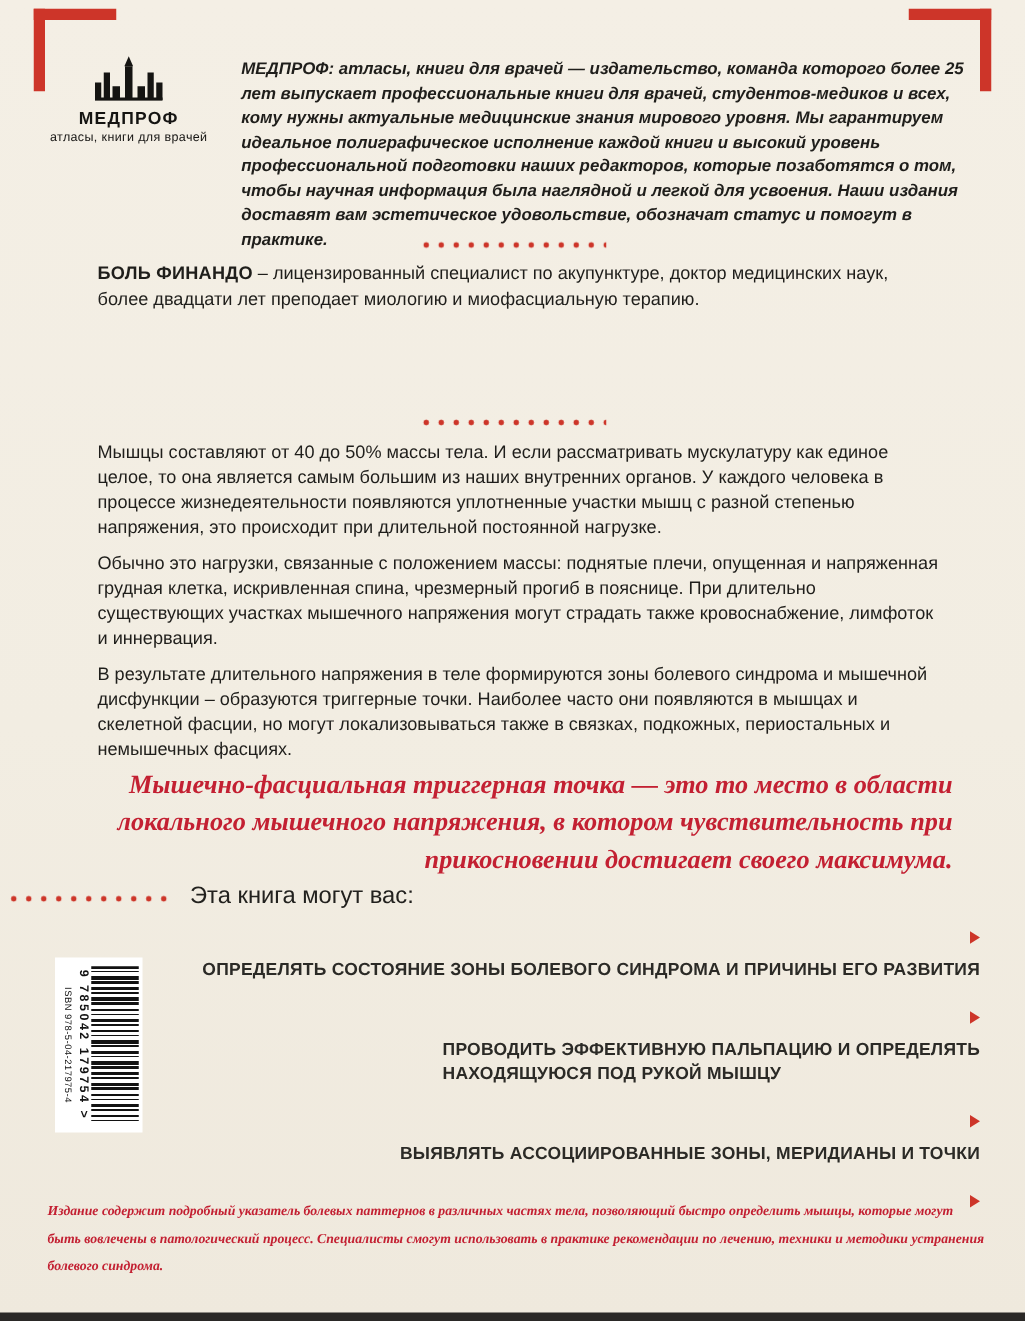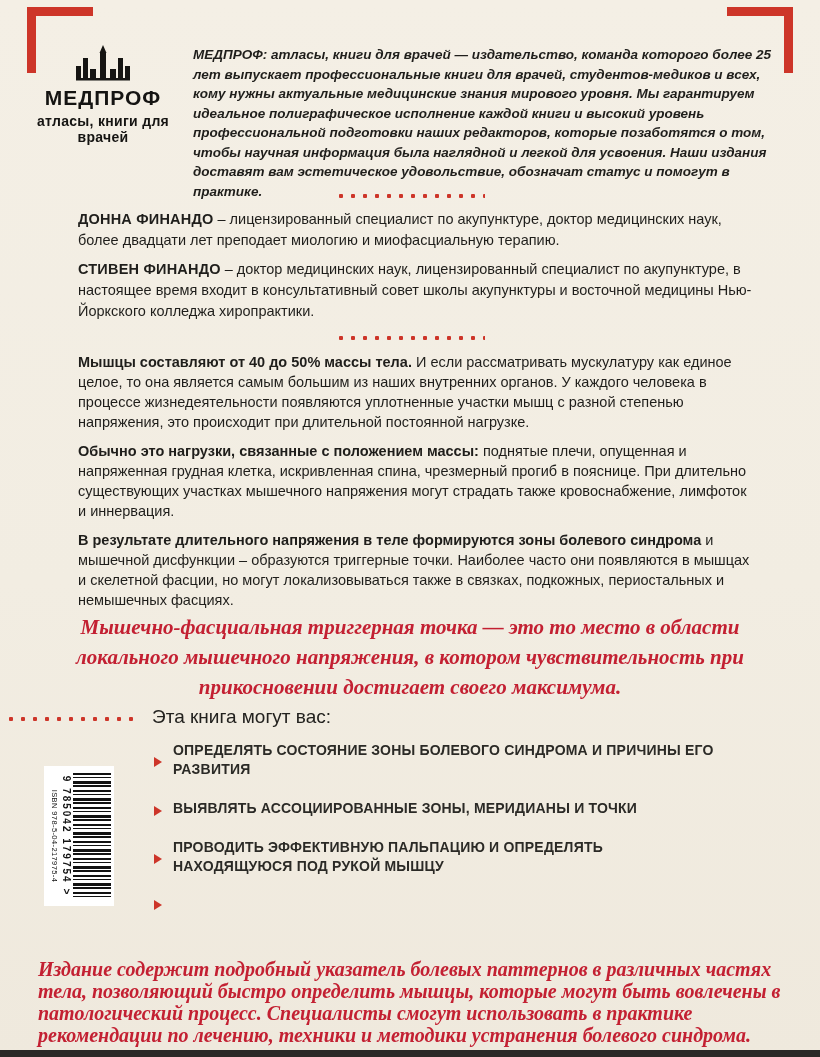--- a/index.html
+++ b/index.html
@@ -10,64 +10,64 @@
     background-image:linear-gradient(180deg,#f4efe5 0%,#f2ede2 55%,#efe9dd 100%);
     overflow:hidden;color:#1f1e1b;
   }
   
   .corner{position:absolute;width:57px;height:57px;}
   .corner-tl{left:27px;top:7px;border-top:9px solid #cd3529;border-left:9px solid #cd3529;}
   .corner-tr{right:27px;top:7px;border-top:9px solid #cd3529;border-right:9px solid #cd3529;}
   
   .logo{position:absolute;left:33px;top:44px;width:140px;text-align:center;}
   .logo svg{display:block;margin:0 auto 4px auto;}
-  .logo-title{font-size:21px;font-weight:800;letter-spacing:1px;color:#151412;}
-  .logo-sub{font-size:14px;font-weight:700;letter-spacing:.3px;color:#151412;margin-top:3px;}
+  .logo-title{font-size:14px;font-weight:800;letter-spacing:1px;color:#151412;}
+  .logo-sub{font-size:10px;font-weight:400;letter-spacing:.3px;color:#151412;margin-top:3px;}
   
   .about{position:absolute;left:193px;top:45px;width:602px;font-size:13.5px;font-weight:700;line-height:19.5px;color:#1f1e1b;font-style:italic;}
   
   .dots{height:10px;background-image:radial-gradient(circle,#cd3529 2px,rgba(0,0,0,0) 2.5px);background-size:12px 10px;background-position:left center;background-repeat:repeat-x;}
   .sep{position:absolute;left:50%;transform:translateX(-50%);width:150px;}
   .sep1{top:191px;}
   .sep2{top:333px;}
   
   .authors{position:absolute;left:78px;top:209px;width:676px;font-size:14.5px;line-height:21px;}
   .authors p{margin:0 0 8px 0;}
   .author-name{font-weight:700;letter-spacing:.2px;}
   
   .bodytext{position:absolute;left:78px;top:352px;width:676px;font-size:14.5px;line-height:20px;}
   .bodytext p{margin:0 0 9px 0;}
-  .lead{font-weight:700;}
+  .lead{font-weight:400;}
   
-  .quote{position:absolute;left:58px;top:612px;width:704px;text-align:center;
+  .quote{position:absolute;left:58px;top:612px;width:704px;text-align:right;
     font-family:"Liberation Serif",serif;font-style:italic;font-weight:700;
     font-size:21px;line-height:30px;color:#c32032;}
   
   .learn-line{position:absolute;left:5px;top:714px;width:133px;}
   .learn-heading{position:absolute;left:152px;top:704px;font-size:19px;line-height:26px;color:#22211e;}
   .learn-list{position:absolute;left:154px;top:741px;width:630px;}
-  .learn-item{display:flex;align-items:center;gap:11px;margin:0 0 20px 0;}
+  .learn-item{display:flex;align-items:flex-end;gap:11px;margin:0 0 20px 0;flex-direction:column;}
   .tri{flex:0 0 auto;width:0;height:0;margin-top:4px;
     border-left:8px solid #cd3529;border-top:5.5px solid rgba(0,0,0,0);border-bottom:5.5px solid rgba(0,0,0,0);}
   .learn-text{font-size:14px;font-weight:700;line-height:19px;letter-spacing:.2px;color:#2b2a26;white-space:pre-line;}
   
   .barcode{position:absolute;left:44px;top:766px;width:70px;height:140px;background:#ffffff;}
   .barcode-rot{position:absolute;left:0;top:0;width:140px;height:70px;transform-origin:top left;transform:rotate(90deg) translateY(-100%);padding:2px 5px;box-sizing:border-box;}
   .bars{height:38px;margin:1px 2px 0 2px;
     background:repeating-linear-gradient(90deg,
       #121212 0px,#121212 2px,#ffffff 2px,#ffffff 4px,
       #121212 4px,#121212 5px,#ffffff 5px,#ffffff 8px,
       #121212 8px,#121212 11px,#ffffff 11px,#ffffff 12px,
       #121212 12px,#121212 14px,#ffffff 14px,#ffffff 17px);}
   .digits{font-size:10px;font-weight:700;letter-spacing:2px;text-align:center;color:#121212;margin-top:1px;}
   .isbn{font-size:7.5px;letter-spacing:.4px;text-align:center;color:#121212;margin-top:2px;}
   
   .footer-note{position:absolute;left:38px;top:958px;width:750px;
     font-family:"Liberation Serif",serif;font-style:italic;font-weight:700;
-    font-size:20px;line-height:22px;color:#c32032;}
+    font-size:11px;line-height:22px;color:#c32032;}
   .bottom-strip{position:absolute;left:0;right:0;bottom:0;height:7px;background:#2a2826;}
 </style>
 </head>
 <body>
 
 <div class="page">
 
   <div class="corner corner-tl"></div>
   <div class="corner corner-tr"></div>
 
@@ -87,22 +87,21 @@
     </svg>
     <div class="logo-title">МЕДПРОФ</div>
     <div class="logo-sub">атласы, книги для врачей</div>
   </div>
 
   <div class="about">МЕДПРОФ: атласы, книги для врачей — издательство, команда которого более 25 лет выпускает профессиональные книги для врачей, студентов-медиков и всех, кому нужны актуальные медицинские знания мирового уровня. Мы гарантируем идеальное полиграфическое исполнение каждой книги и высокий уровень профессиональной подготовки наших редакторов, которые позаботятся о том, чтобы научная информация была наглядной и легкой для усвоения. Наши издания доставят вам эстетическое удовольствие, обозначат статус и помогут в практике.</div>
 
   <div class="dots sep sep1"></div>
 
   <div class="authors">
-    <p><span class="author-name">ДОННА ФИНАНДО</span><span> – лицензированный специалист по акупунктуре, доктор медицинских наук, более двадцати лет преподает миологию и миофасциальную терапию.</span></p>
-    <p><span class="author-name">СТИВЕН ФИНАНДО</span><span> – доктор медицинских наук, лицензированный специалист по акупунктуре, в настоящее время входит в консультативный совет школы акупунктуры и восточной медицины Нью-Йоркского колледжа хиропрактики.</span></p>
+    <p><span class="author-name">БОЛЬ ФИНАНДО</span><span> – лицензированный специалист по акупунктуре, доктор медицинских наук, более двадцати лет преподает миологию и миофасциальную терапию.</span></p>
   </div>
 
   <div class="dots sep sep2"></div>
 
   <div class="bodytext">
     <p><span class="lead">Мышцы составляют от 40 до 50% массы тела.</span><span> И если рассматривать мускулатуру как единое целое, то она является самым большим из наших внутренних органов. У каждого человека в процессе жизнедеятельности появляются уплотненные участки мышц с разной степенью напряжения, это происходит при длительной постоянной нагрузке.</span></p>
     <p><span class="lead">Обычно это нагрузки, связанные с положением массы:</span><span> поднятые плечи, опущенная и напряженная грудная клетка, искривленная спина, чрезмерный прогиб в пояснице. При длительно существующих участках мышечного напряжения могут страдать также кровоснабжение, лимфоток и иннервация.</span></p>
     <p><span class="lead">В результате длительного напряжения в теле формируются зоны болевого синдрома</span><span> и мышечной дисфункции – образуются триггерные точки. Наиболее часто они появляются в мышцах и скелетной фасции, но могут локализовываться также в связках, подкожных, периостальных и немышечных фасциях.</span></p>
   </div>
 
@@ -111,26 +110,26 @@
   <div class="dots learn-line"></div>
   <div class="learn-heading">Эта книга могут вас:</div>
 
   <div class="learn-list">
     <div class="learn-item">
       <span class="tri"></span>
       <span class="learn-text">ОПРЕДЕЛЯТЬ СОСТОЯНИЕ ЗОНЫ БОЛЕВОГО СИНДРОМА И ПРИЧИНЫ ЕГО РАЗВИТИЯ</span>
     </div>
     <div class="learn-item">
       <span class="tri"></span>
-      <span class="learn-text">ВЫЯВЛЯТЬ АССОЦИИРОВАННЫЕ ЗОНЫ, МЕРИДИАНЫ И ТОЧКИ</span>
+      <span class="learn-text">ПРОВОДИТЬ ЭФФЕКТИВНУЮ ПАЛЬПАЦИЮ И ОПРЕДЕЛЯТЬ
+НАХОДЯЩУЮСЯ ПОД РУКОЙ МЫШЦУ</span>
     </div>
     <div class="learn-item">
       <span class="tri"></span>
-      <span class="learn-text">ПРОВОДИТЬ ЭФФЕКТИВНУЮ ПАЛЬПАЦИЮ И ОПРЕДЕЛЯТЬ
-НАХОДЯЩУЮСЯ ПОД РУКОЙ МЫШЦУ</span>
+      <span class="learn-text">ВЫЯВЛЯТЬ АССОЦИИРОВАННЫЕ ЗОНЫ, МЕРИДИАНЫ И ТОЧКИ</span>
     </div>
     <div class="learn-item">
       <span class="tri"></span>
     </div>
   </div>
 
   <div class="barcode">
     <div class="barcode-rot">
       <div class="bars"></div>
       <div class="digits">9 785042 179754 &gt;</div>

